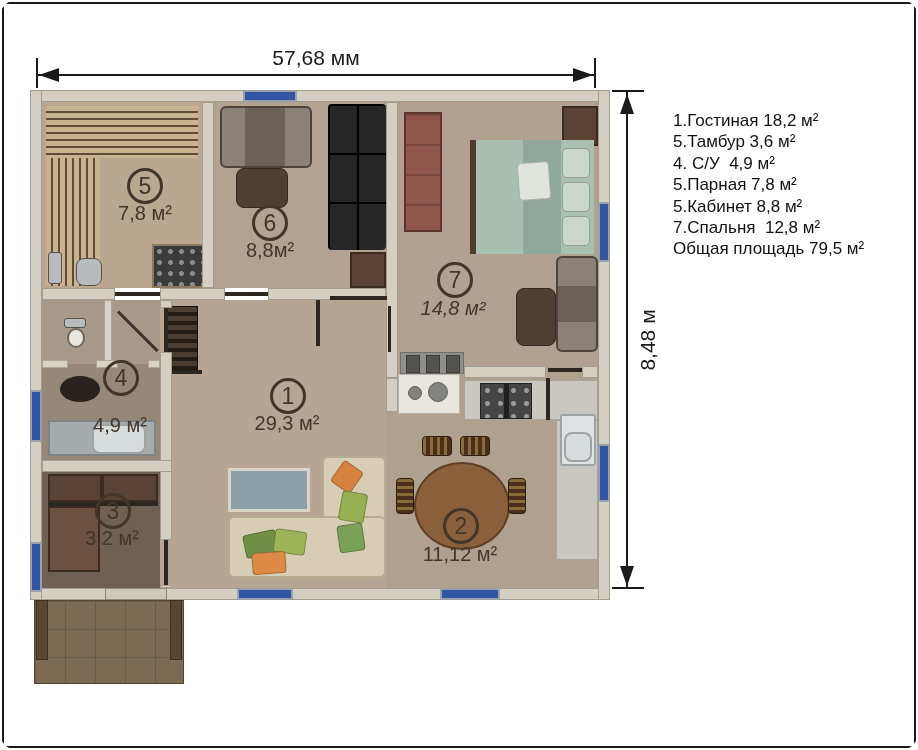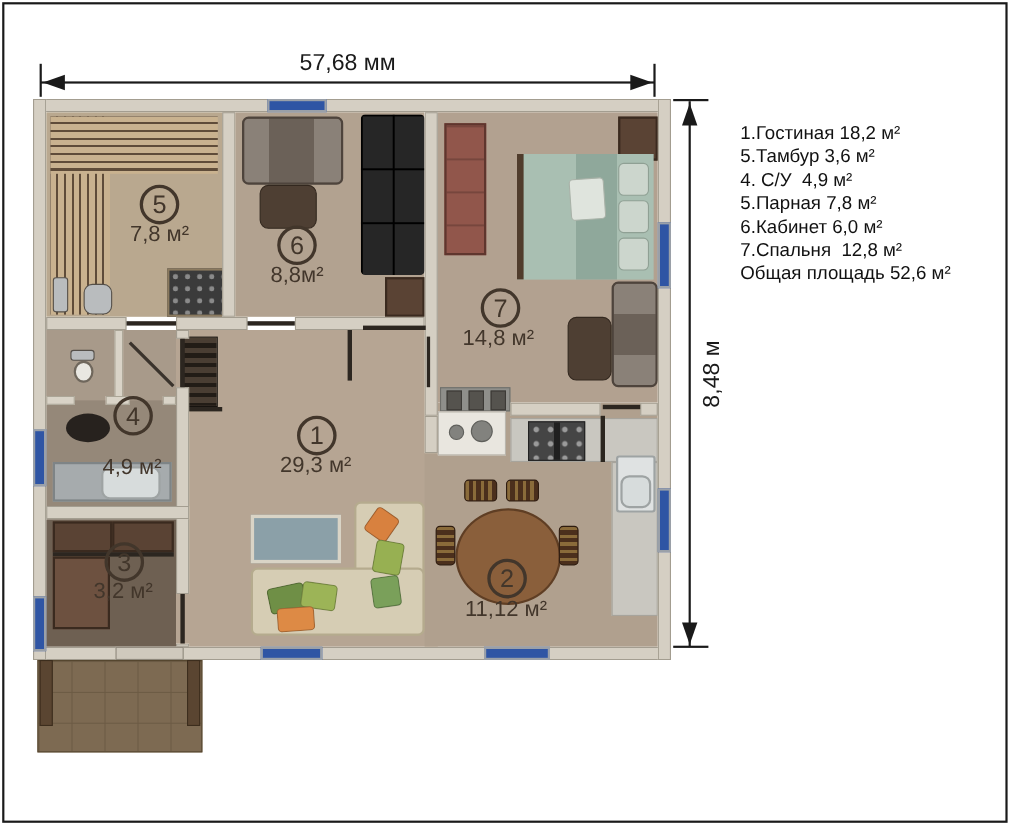--- a/index.html
+++ b/index.html
@@ -1,17 +1,17 @@
 <!DOCTYPE html>
 <html><head>
 <meta charset="utf-8">
 <style>
   html,body{margin:0;padding:0;background:#fff;}
   .canvas{position:relative;width:918px;height:750px;background:#ffffff;overflow:hidden;
-          font-family:"Liberation Sans", sans-serif;}
+          font-family:"Liberation Sans", sans-serif;border-radius:17px;}
   .frame{position:absolute;inset:2px;border:2px solid #1a1a1a;}
 
   
   .wall{position:absolute;background:#d5cfc3;box-shadow:0 0 0 1px #a39d90 inset;}
   .subwall{position:absolute;background:#d9d3c7;box-shadow:0 0 0 1px #aba596 inset;}
   .window{position:absolute;background:#2f55a4;border:2px solid #9aa0a8;box-sizing:border-box;}
   .door-rail{position:absolute;background:#2c2620;}
   .front-door{position:absolute;background:#cfc9bd;border:1px solid #8f897d;box-sizing:border-box;}
 
   
@@ -103,23 +103,23 @@
   <div class="dim-line" style="left:612px;top:587px;width:32px;height:2px;"></div>
   <div class="arrow-up" style="left:620px;top:94px;"></div>
   <div class="arrow-down" style="left:620px;top:566px;"></div>
   <div class="dim-text" style="left:588px;top:328px;width:120px;background:transparent;transform:rotate(-90deg);">8,48 м</div>
 
   <div class="legend">
     <div>1.Гостиная 18,2 м²</div>
     <div>5.Тамбур 3,6 м²</div>
     <div>4. С/У  4,9 м²</div>
     <div>5.Парная 7,8 м²</div>
-    <div>6.Кабинет 6,0 м²</div>
+    <div>5.Кабинет 8,8 м²</div>
     <div>7.Спальня  12,8 м²</div>
-    <div>Общая площадь 52,6 м²</div>
+    <div>Общая площадь 79,5 м²</div>
   </div>
 
   <div class="floor floor-sauna" style="left:42px;top:102px;width:160px;height:186px;"></div>
   <div class="floor floor-office" style="left:202px;top:102px;width:184px;height:186px;"></div>
   <div class="floor floor-bedroom" style="left:398px;top:102px;width:200px;height:264px;"></div>
   <div class="floor floor-bath" style="left:42px;top:300px;width:118px;height:160px;"></div>
   <div class="floor floor-tambour" style="left:42px;top:472px;width:118px;height:116px;"></div>
   <div class="floor floor-living" style="left:160px;top:300px;width:238px;height:288px;"></div>
   <div class="floor floor-kitchen" style="left:386px;top:366px;width:212px;height:222px;"></div>
 
@@ -235,21 +235,21 @@
   <div class="porch-post" style="left:36px;top:600px;width:12px;height:60px;"></div>
   <div class="porch-post" style="left:170px;top:600px;width:12px;height:60px;"></div>
 
   <div class="room-label-circle" style="left:127px;top:168px;">5</div>
   <div class="room-label-area" style="left:95px;top:202px;width:100px;">7,8 м²</div>
 
   <div class="room-label-circle" style="left:252px;top:205px;">6</div>
   <div class="room-label-area" style="left:220px;top:239px;width:100px;">8,8м²</div>
 
   <div class="room-label-circle" style="left:437px;top:262px;">7</div>
-  <div class="room-label-area" style="left:403px;top:297px;width:100px;">14,8 м²</div>
+  <div class="room-label-area" style="left:403px;top:297px;width:100px;font-style:italic;">14,8 м²</div>
 
   <div class="room-label-circle" style="left:103px;top:360px;">4</div>
   <div class="room-label-area" style="left:70px;top:392px;width:100px;margin-top:22px;">4,9 м²</div>
 
   <div class="room-label-circle" style="left:95px;top:493px;">3</div>
   <div class="room-label-area" style="left:62px;top:527px;width:100px;">3,2 м²</div>
 
   <div class="room-label-circle" style="left:270px;top:378px;">1</div>
   <div class="room-label-area" style="left:237px;top:412px;width:100px;">29,3 м²</div>
 

